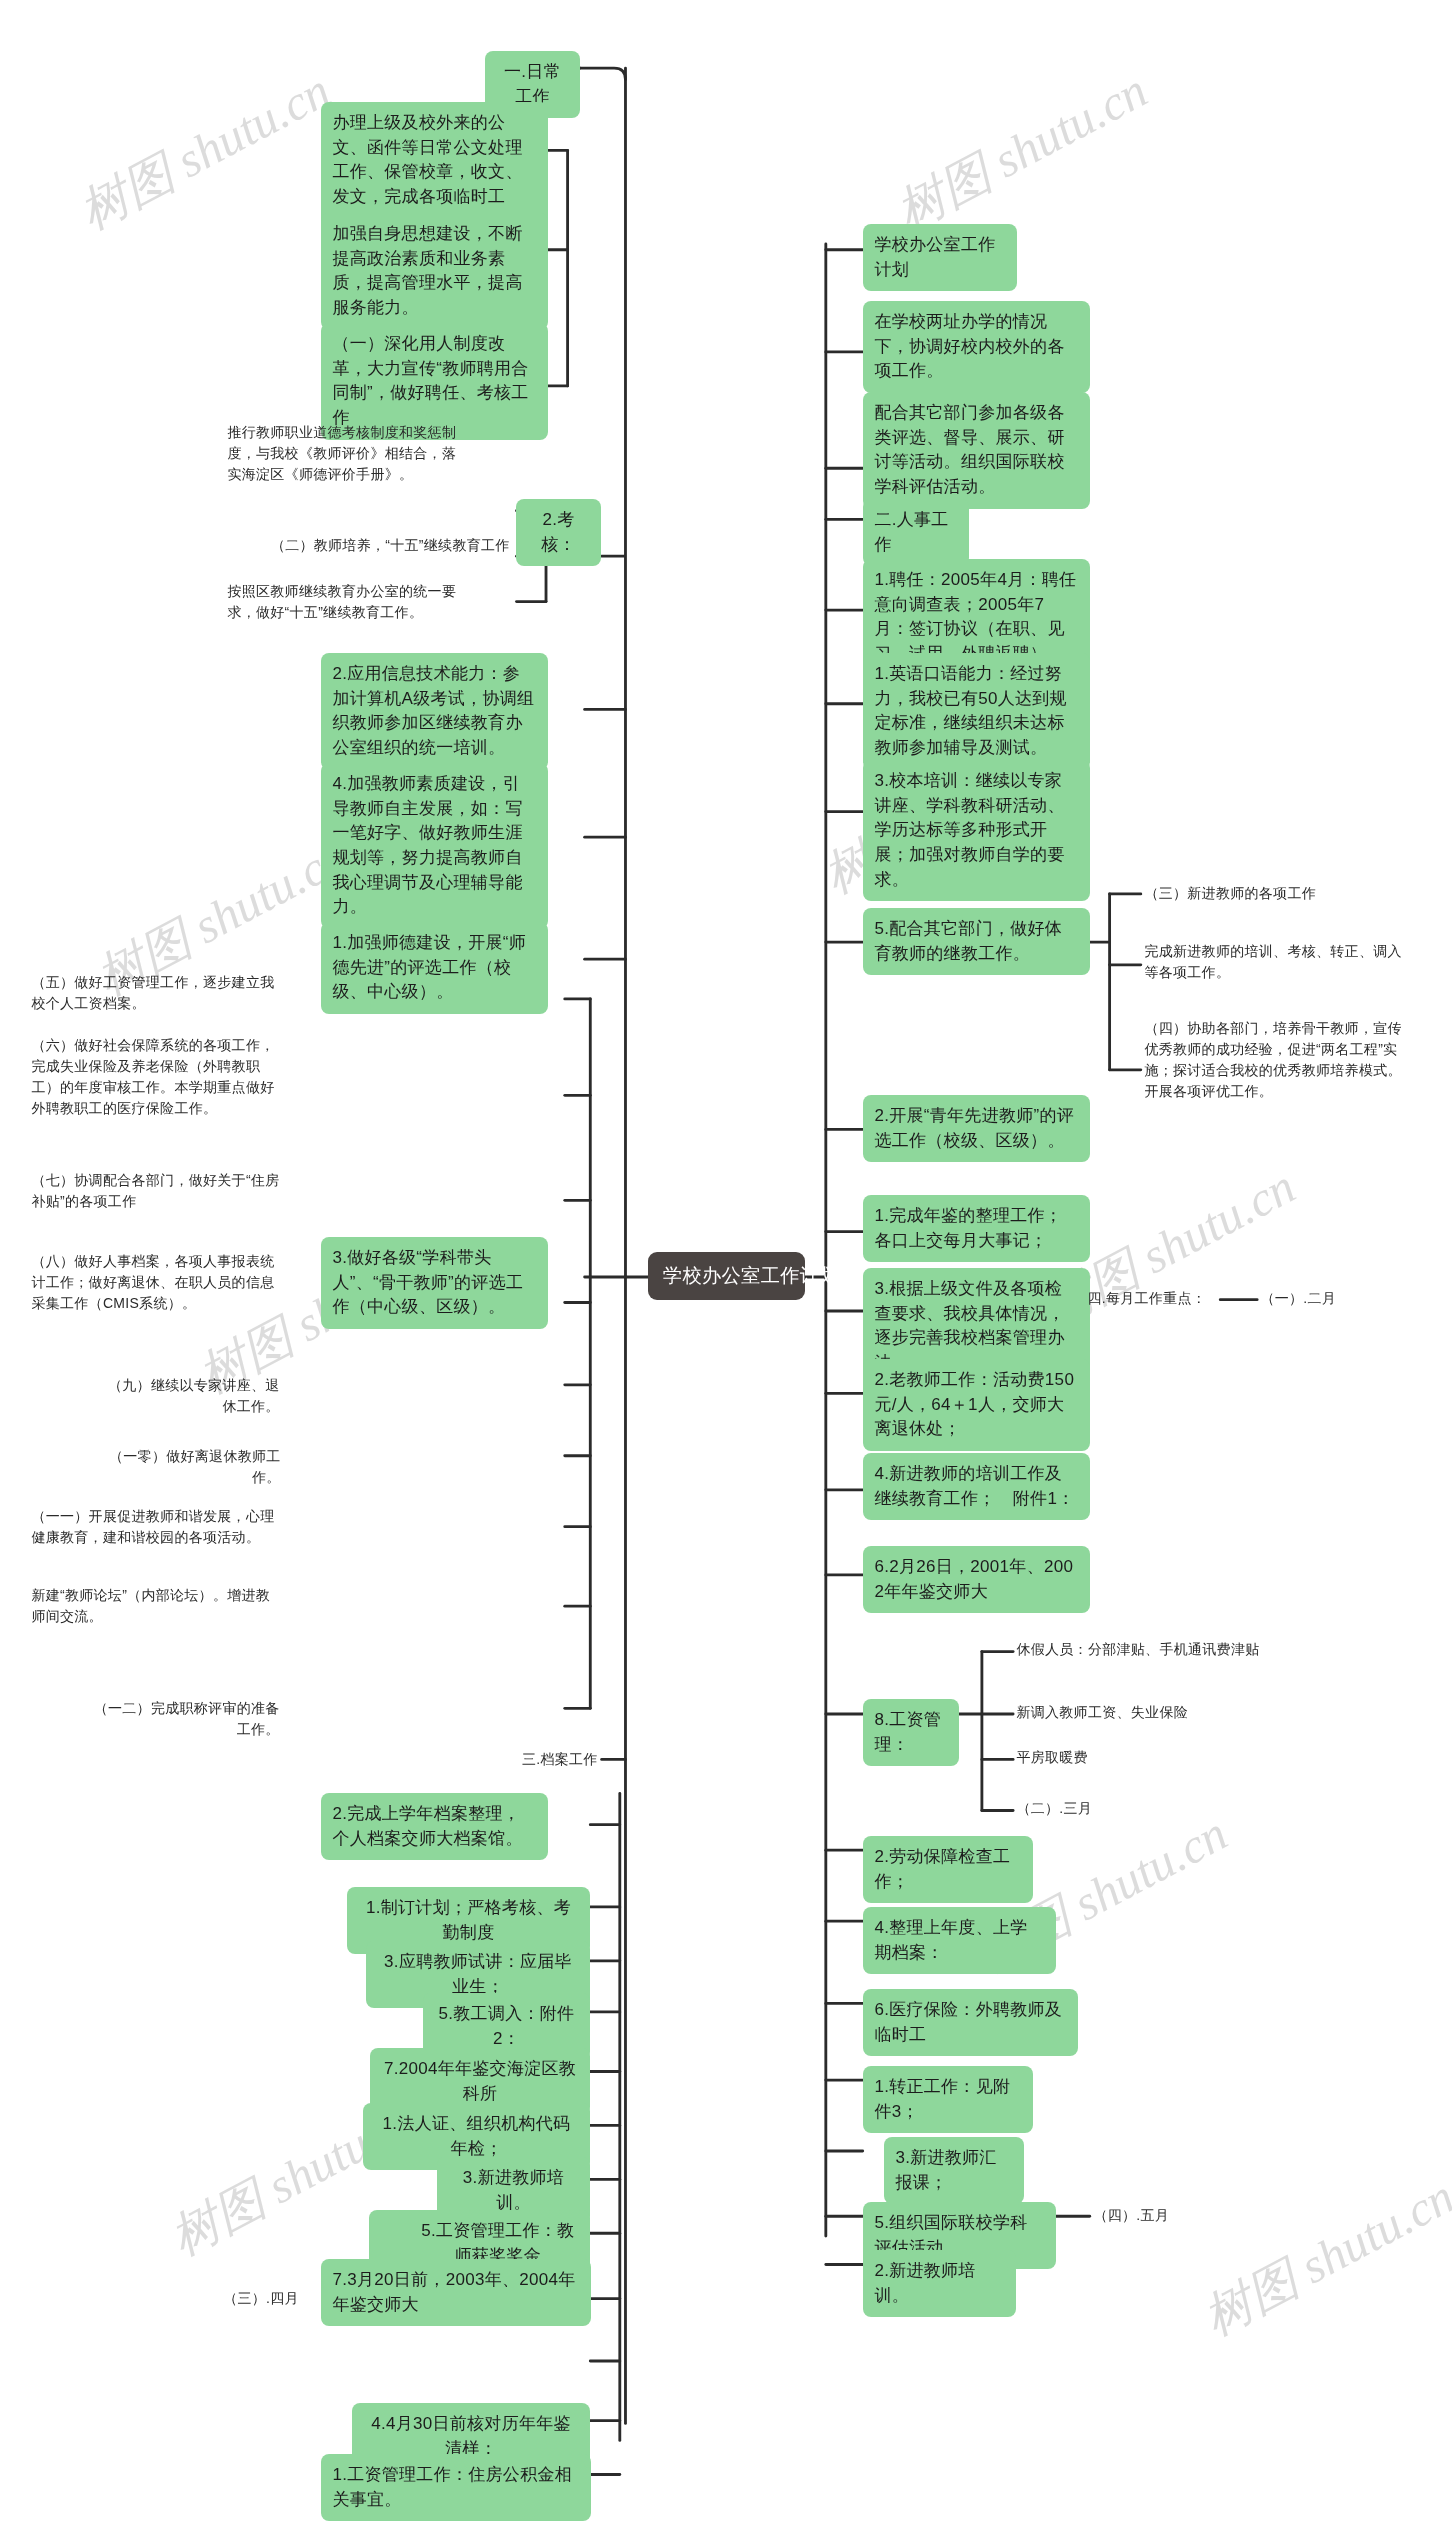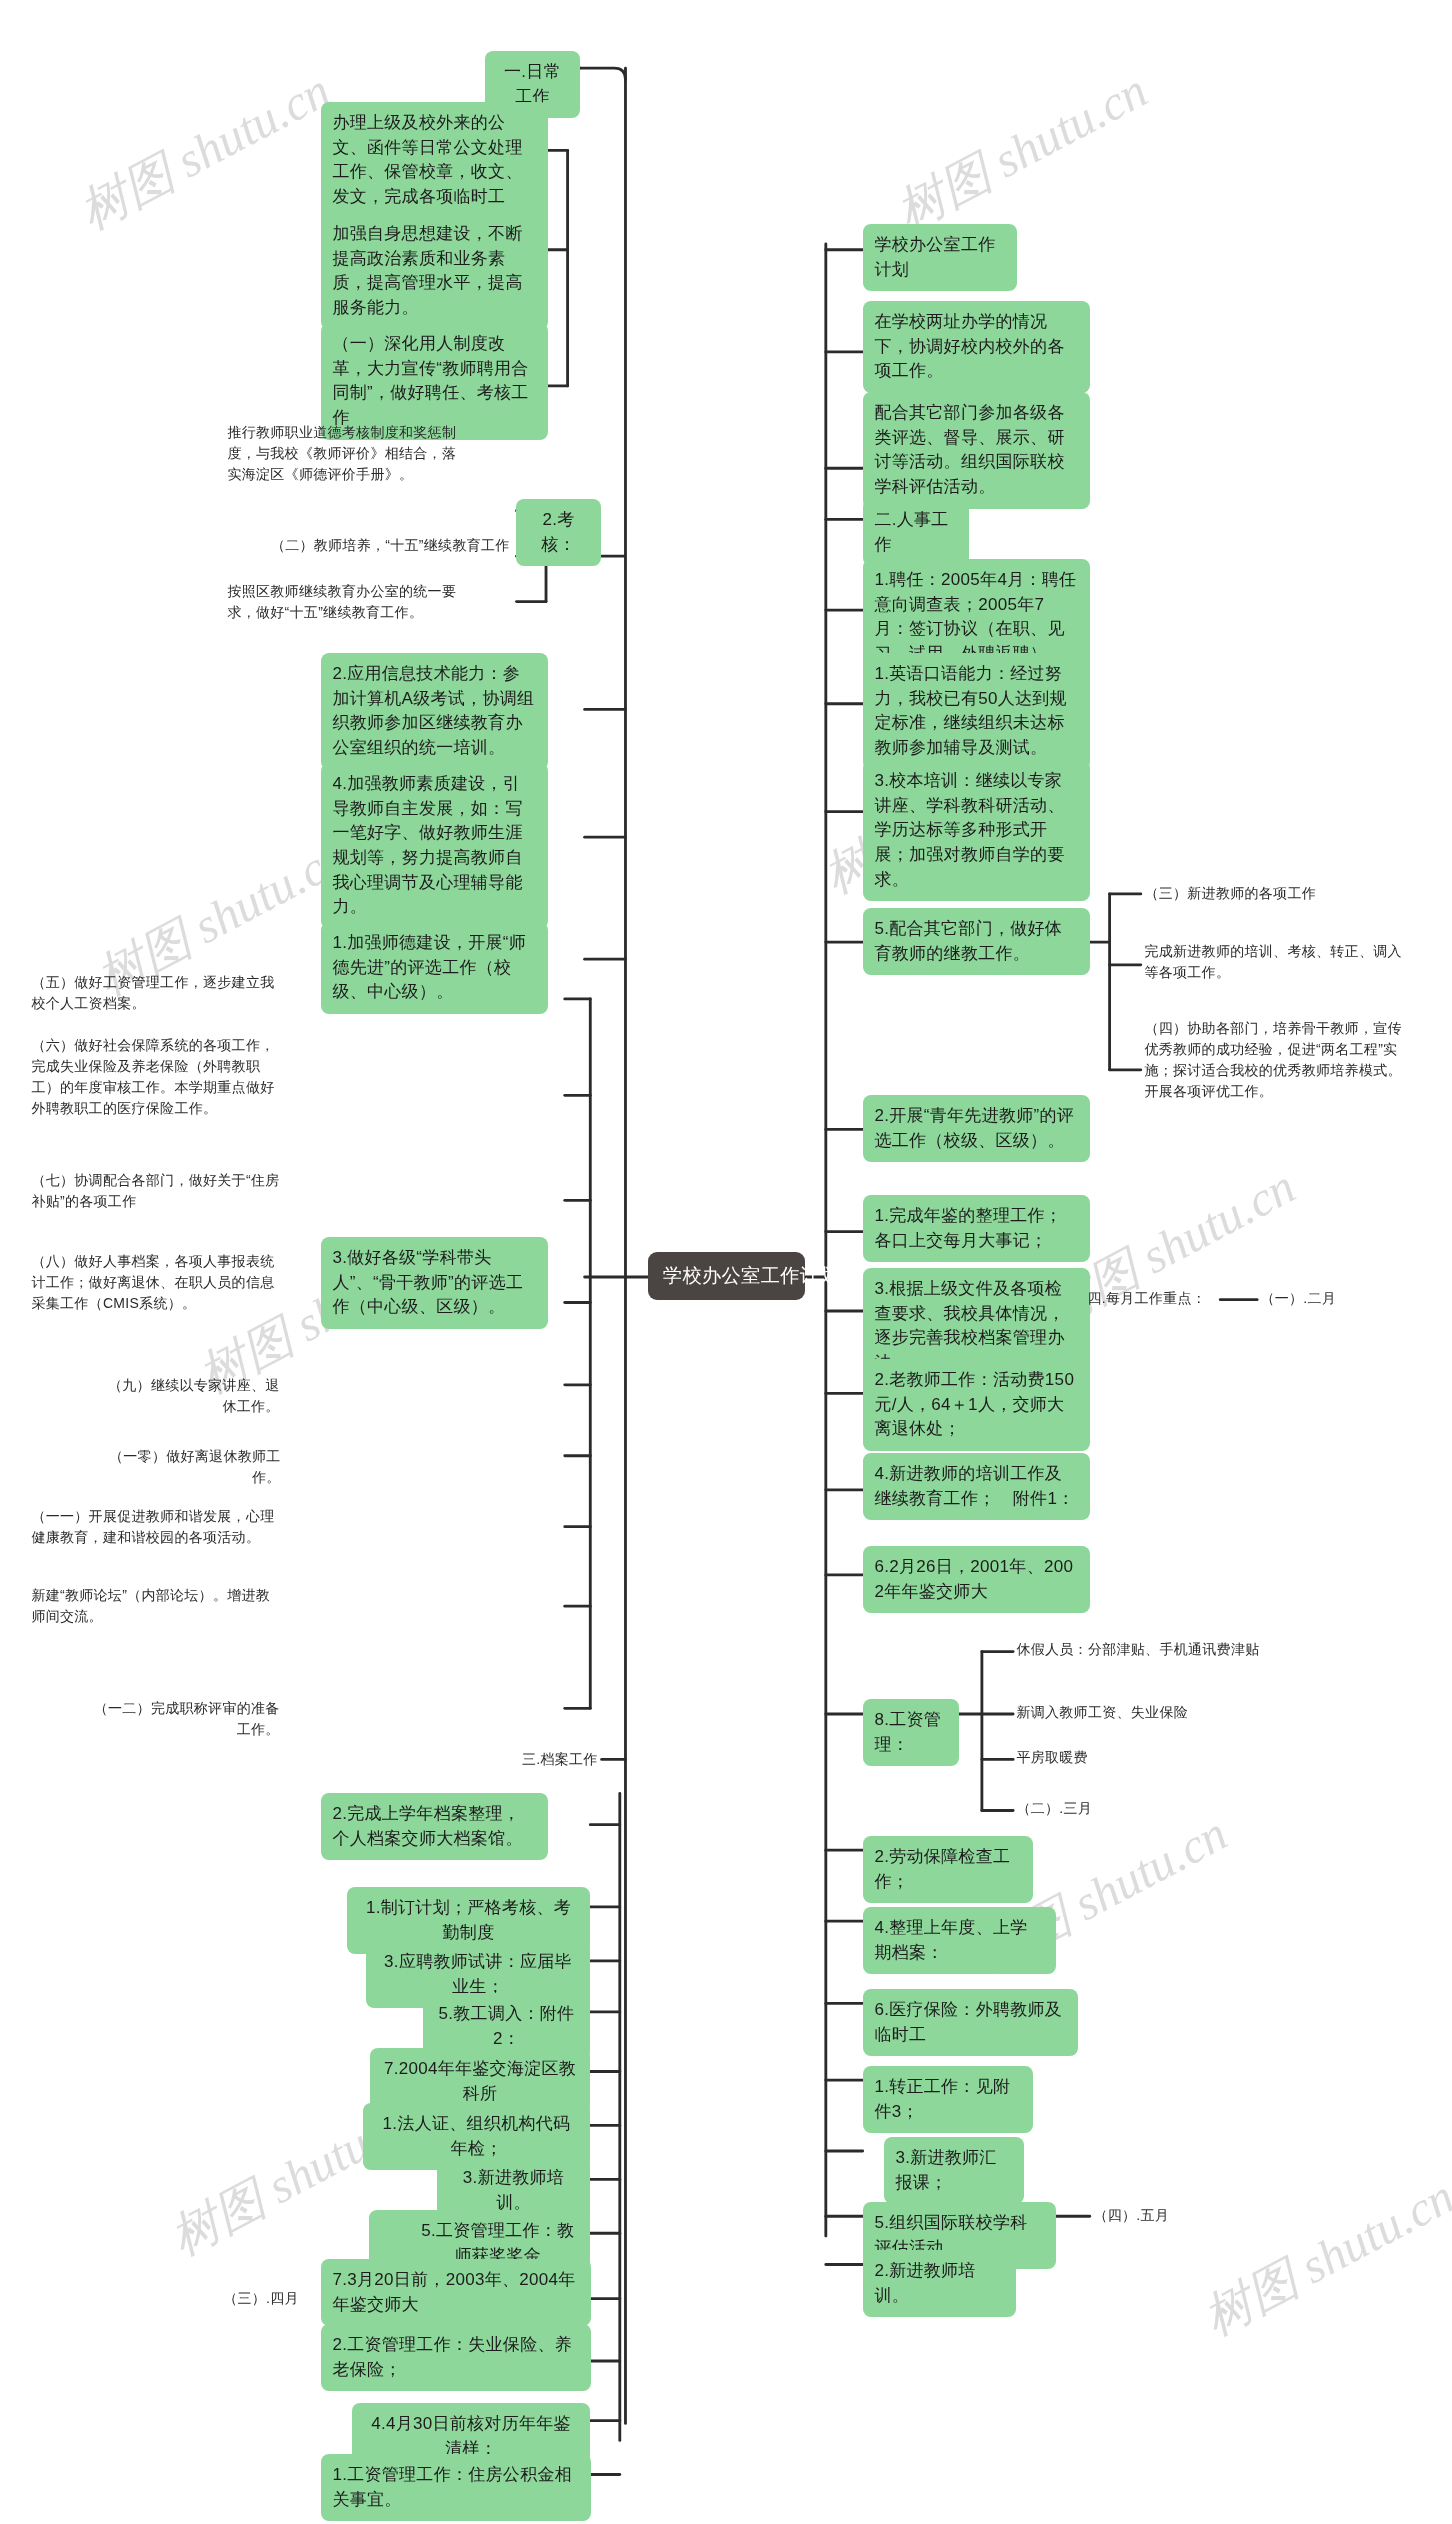--- a/index.html
+++ b/index.html
@@ -217,21 +217,20 @@
 
   <div class="node green" style="left:321px; top:1793px; width:227px;">2.完成上学年档案整理，个人档案交师大档案馆。</div>
   <div class="node green" style="left:347px; top:1887px; width:243px; text-align:center;">1.制订计划；严格考核、考勤制度</div>
   <div class="node green" style="left:366px; top:1941px; width:224px; text-align:center;">3.应聘教师试讲：应届毕业生；</div>
   <div class="node green" style="left:423px; top:1993px; width:167px; text-align:center;">5.教工调入：附件2：</div>
   <div class="node green" style="left:370px; top:2048px; width:220px; text-align:center;">7.2004年年鉴交海淀区教科所</div>
   <div class="node green" style="left:363px; top:2103px; width:227px; text-align:center;">1.法人证、组织机构代码年检；</div>
   <div class="node green" style="left:437px; top:2157px; width:153px; text-align:center;">3.新进教师培训。</div>
   <div class="node green" style="left:369px; top:2210px; width:221px; text-align:center;padding-left:48px;">5.工资管理工作：教师获奖奖金</div>
   <div class="node green" style="left:321px; top:2259px; width:270px;">7.3月20日前，2003年、2004年年鉴交师大</div>
-  <div class="node green" style="left:321px; top:2324px; width:270px;">2.工资管理工作：失业保险、养老保险；</div>
   <div class="node green" style="left:352px; top:2403px; width:238px; text-align:center;">4.4月30日前核对历年年鉴清样；</div>
   <div class="node green" style="left:321px; top:2454px; width:270px;">1.工资管理工作：住房公积金相关事宜。</div>
 
   <div class="node plain sm" style="left:210px; top:2286px; width:102px; text-align:center;">（三）.四月</div>
 
   <div class="node green" style="left:863px; top:224px; width:154px;">学校办公室工作计划</div>
   <div class="node green" style="left:863px; top:392px; width:227px;">配合其它部门参加各级各类评选、督导、展示、研讨等活动。组织国际联校学科评估活动。</div>
   <div class="node green" style="left:863px; top:301px; width:227px;">在学校两址办学的情况下，协调好校内校外的各项工作。</div>
 
   <div class="node green" style="left:863px; top:499px; width:106px;">二.人事工作</div>

